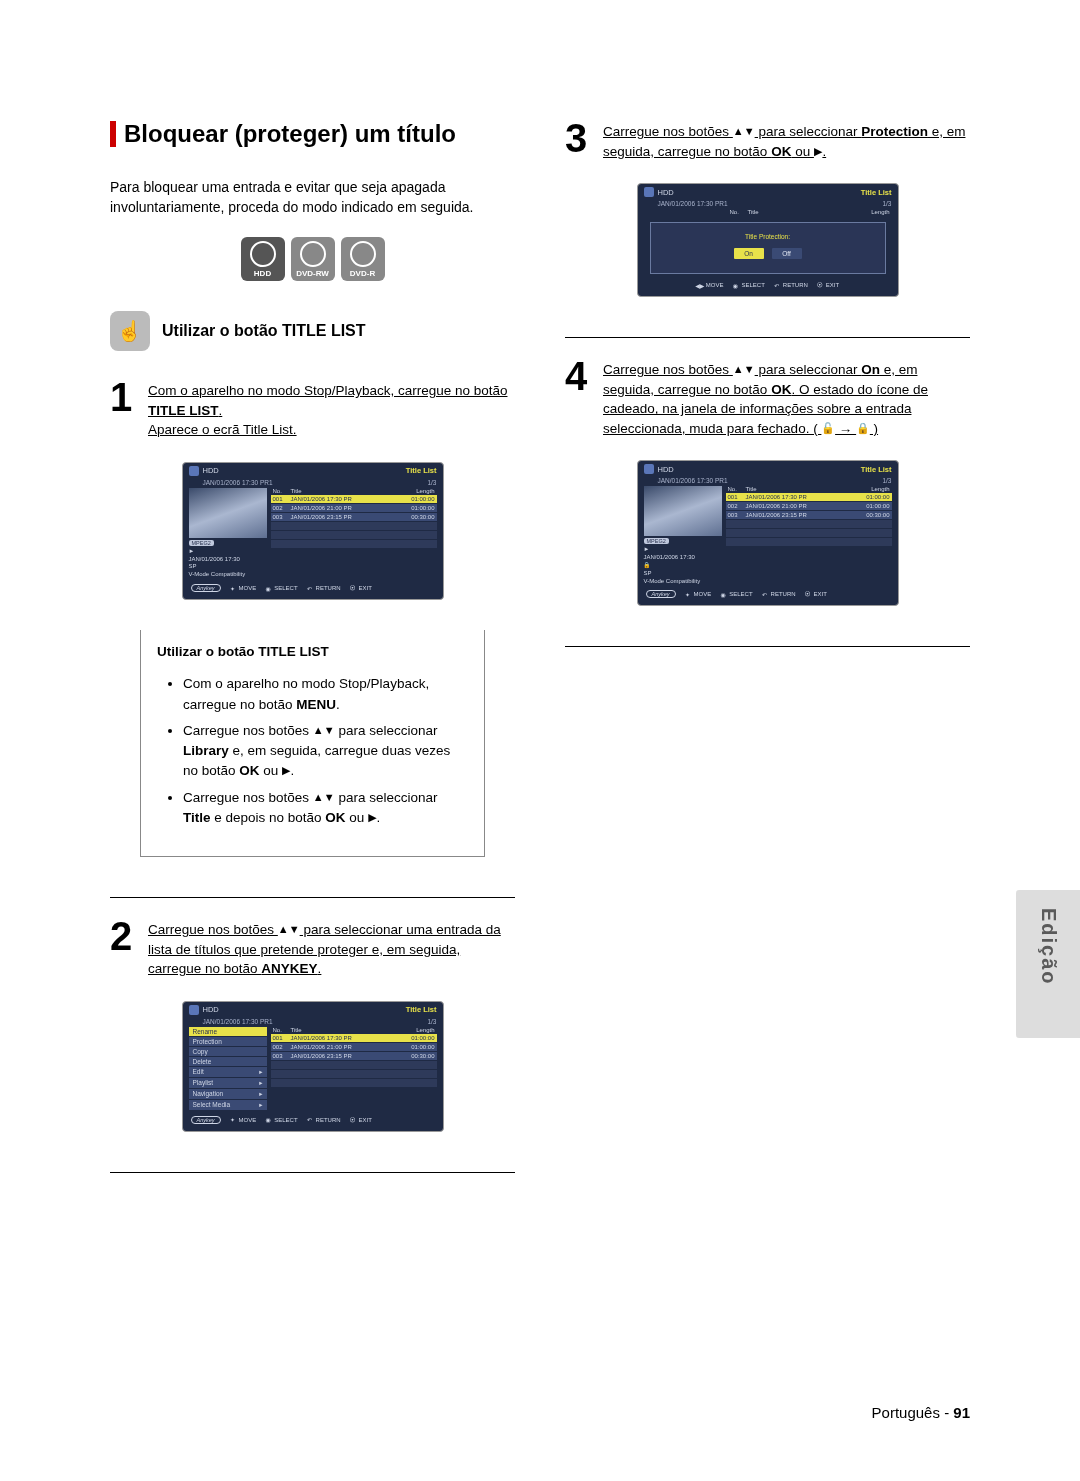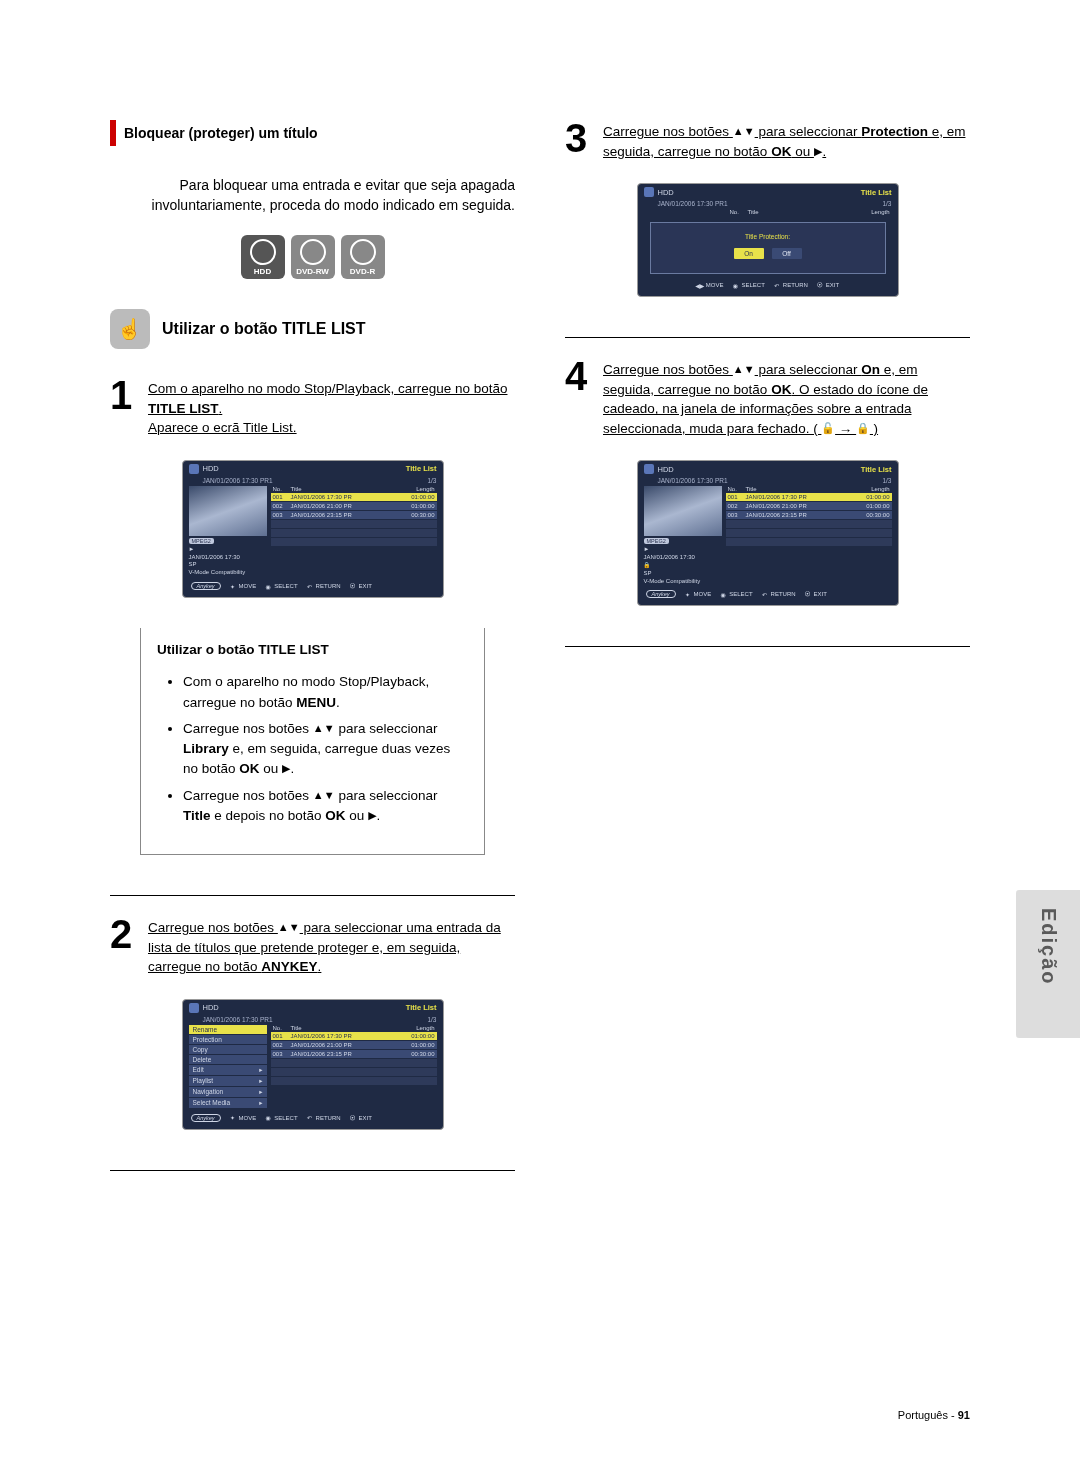--- a/index.html
+++ b/index.html
@@ -27,28 +27,27 @@
     align-items: center;
     margin-bottom: 30px;
   }
   .red-bar {
     width: 6px;
     height: 26px;
     background: #c00;
     margin-right: 8px;
   }
   .section-title {
-    font-size: 14px;
+    font-size: 24px;
     font-weight: bold;
   }
   .intro {
     font-size: 14px;
     line-height: 1.4;
     margin-bottom: 20px;
-    text-align: right;
   }
   .disc-icons {
     display: flex;
     justify-content: center;
     gap: 6px;
     margin-bottom: 30px;
   }
   .disc-box {
     width: 44px;
     height: 44px;
@@ -287,21 +286,21 @@
   hr.thin {
     border: none;
     border-top: 1px solid #000;
     margin: 20px 0;
   }
   
   .footer {
     position: absolute;
     bottom: 60px;
     right: 110px;
-    font-size: 11px;
+    font-size: 15px;
   }
   .footer .pg { font-weight: bold; }
   .side-tab {
     position: absolute;
     right: 0;
     top: 890px;
     width: 64px;
     height: 130px;
     background: #ddd;
     display: flex;

